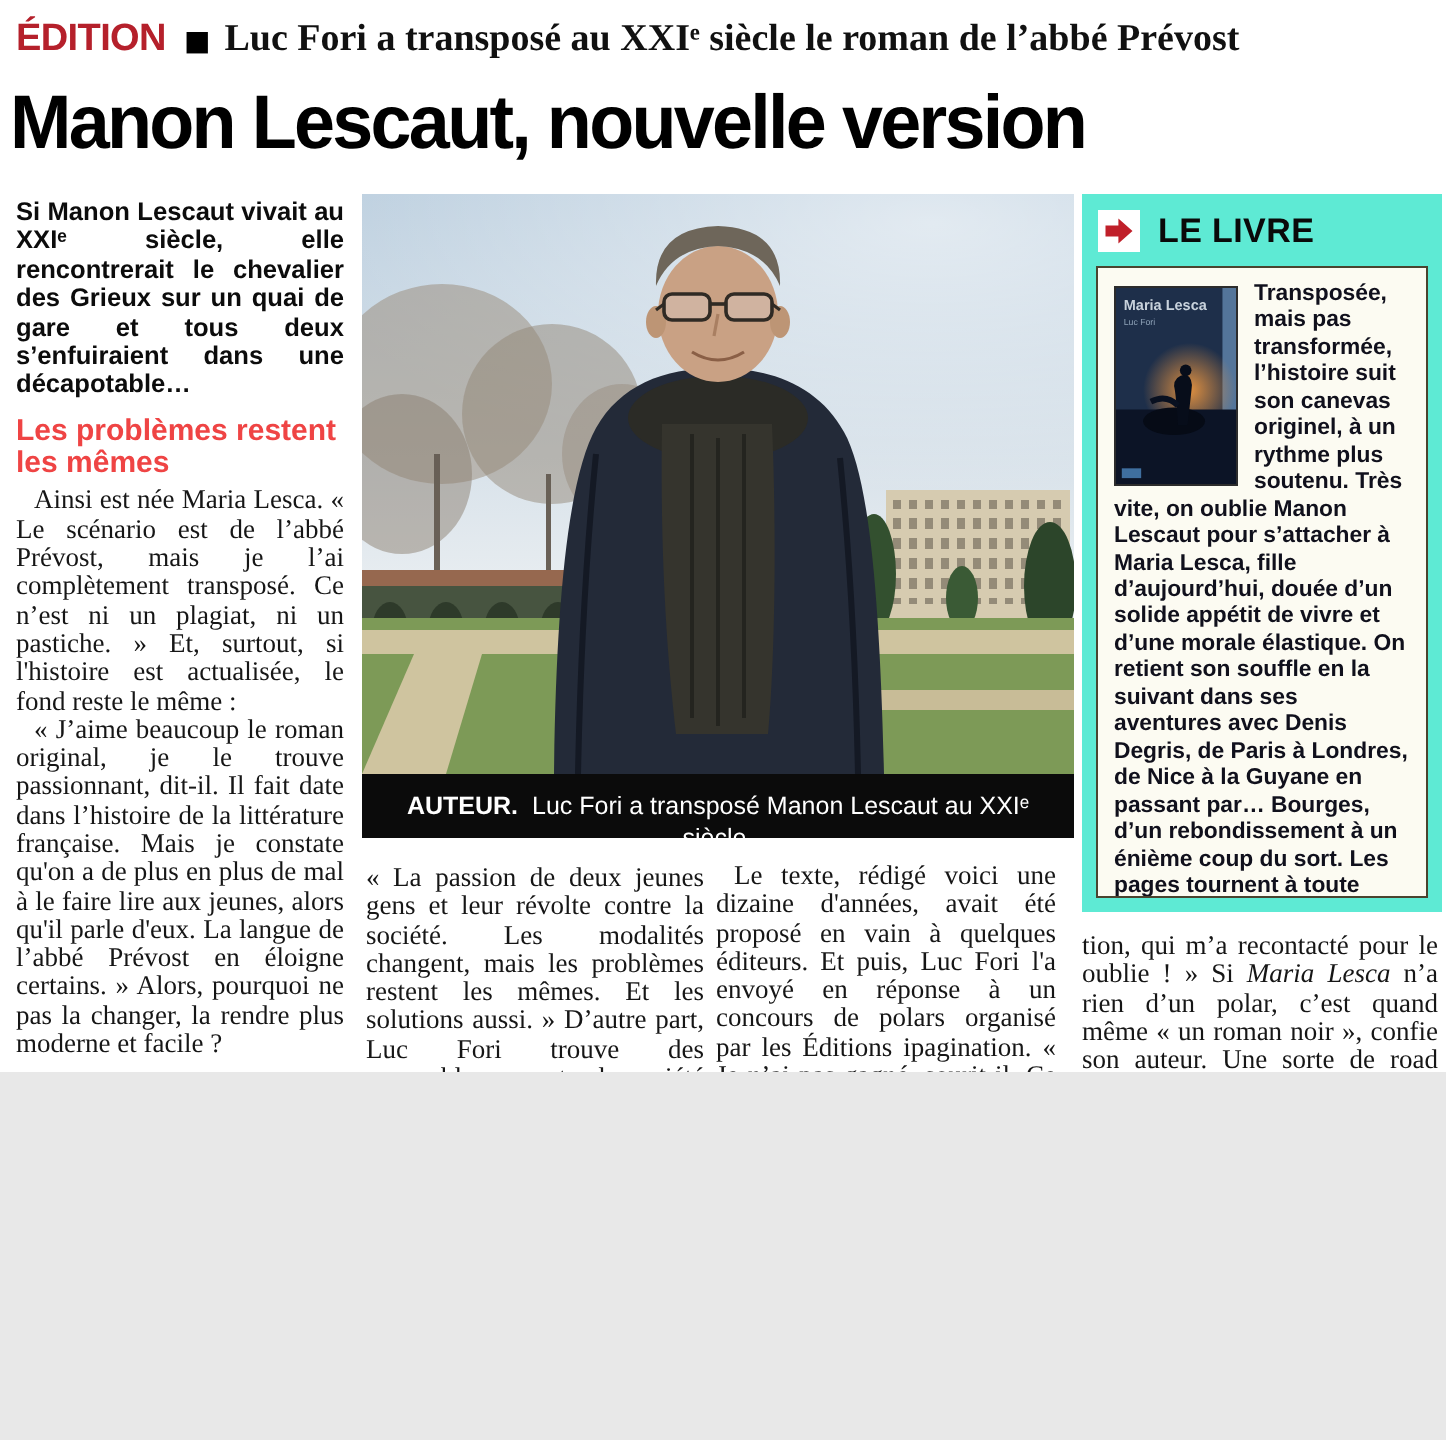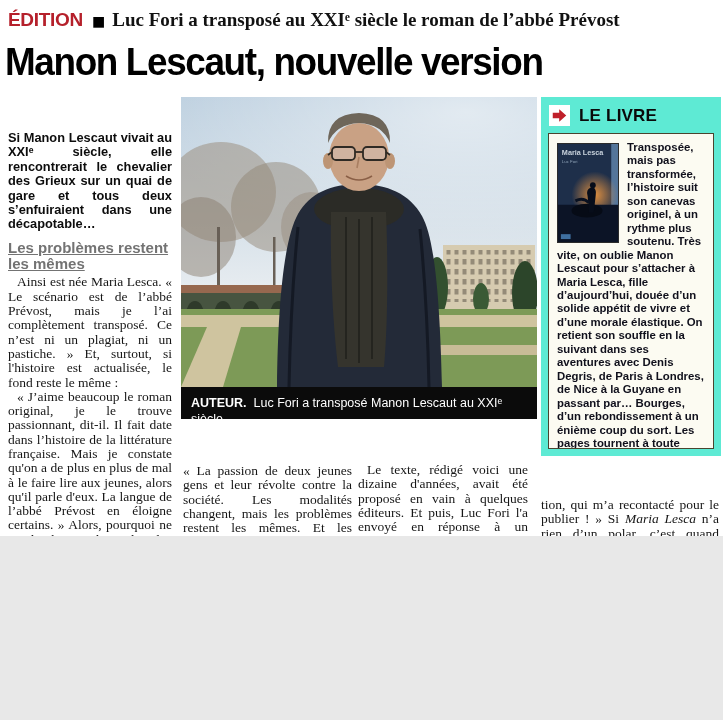--- a/index.html
+++ b/index.html
@@ -12,40 +12,40 @@
   
   .kicker { position:absolute; left:8px; top:9px; white-space:nowrap;
     font:bold 19px/22px "Liberation Serif", serif; color:#111; }
   .kicker-label { font:800 19px/22px "Liberation Sans", sans-serif;
     color:#b5202b; letter-spacing:-0.3px; }
   .kicker-sq { font-family:"DejaVu Sans", sans-serif; font-size:14px; margin:0 7px 0 9px; color:#000; }
   .headline { position:absolute; left:5px; top:40px; margin:0; white-space:nowrap;
     font:bold 38px/44px "Liberation Sans", sans-serif; letter-spacing:-1.4px;
     color:#000; transform:scaleX(.97); transform-origin:left top; }
   
-  .col { position:absolute;margin-top:32px; }
+  .col { position:absolute; }
   .col1 { left:8px;  top:99px;  width:164px; }
   .col2 { left:183px; top:432px; width:169px; }
   .col3 { left:358px; top:431px; width:170px; }
   .col4 { left:541px; top:466px; width:178px; }
   .body { margin:0; font:13.5px/14.3px "Liberation Serif", serif;
     text-align:justify; color:#161616; }
   .indent { text-indent:9px; }
   .intro { margin:0; font:bold 12.8px/14.4px "Liberation Sans", sans-serif;
     text-align:justify; color:#0c0c0c; }
   .subhead { margin:8px 0 4px; font:bold 15px/15.8px "Liberation Sans", sans-serif;
-    color:#737373;text-decoration:underline; }
+    color:#ef4444; }
   .endmark { font-family:"DejaVu Sans", sans-serif; font-size:9px; }
   .footnote { margin:7px 0 0; font:12px/13.4px "Liberation Serif", serif;
     text-align:justify; color:#161616; }
   
   .photo { position:absolute; left:181px; top:97px; width:356px; height:322px; margin:0; }
   .photo svg { display:block; width:356px; height:290px; }
   .photo figcaption { height:32px; background:#0b0b0b; color:#fff;
-    padding:8px 10px 0; font:12.5px/16px "Liberation Sans", sans-serif; }
+    padding:8px 10px 0; font:12.5px/16px "Liberation Sans", sans-serif;text-align:center; }
   .photo figcaption b { font-weight:800; margin-right:7px; }
   
   .livre { position:absolute; left:541px; top:97px; width:180px; height:359px;
     background:#5eead4; padding:6px 7px 8px; }
   .livre-head { display:flex; align-items:center; gap:9px; padding:2px 1px 7px; }
   .arrow-box { width:21px; height:21px; background:#fff; display:flex;
     align-items:center; justify-content:center; flex:0 0 auto; }
   .livre-title { font:800 17px/17px "Liberation Sans", sans-serif;
     color:#0a0a0a; letter-spacing:.2px; }
   .livre-panel { background:#fcfbf2; border:1px solid #4a442f;
@@ -191,19 +191,19 @@
           <rect x="3" y="92" width="10" height="5" fill="#3f6f9f"></rect>
           <text x="4" y="11" font-family="Liberation Sans, sans-serif" font-size="7.5" font-weight="bold" fill="#c8d2dc">Maria Lesca</text>
           <text x="4" y="19" font-family="Liberation Sans, sans-serif" font-size="4.5" fill="#8fa3b8">Luc Fori</text>
         </svg>
       </span>
       <p class="livre-text">Transposée, mais pas transformée, l’histoire suit son canevas originel, à un rythme plus soutenu. Très vite, on oublie Manon Lescaut pour s’attacher à Maria Lesca, fille d’aujourd’hui, douée d’un solide appétit de vivre et d’une morale élastique. On retient son souffle en la suivant dans ses aventures avec Denis Degris, de Paris à Londres, de Nice à la Guyane en passant par… Bourges, d’un rebondissement à un énième coup du sort. Les pages tournent à toute vitesse. Amour, colère, trahison, vengeance. L’histoire est née au XVIIIᵉ siècle. C’est quand même une histoire d’aujourd’hui.</p>
     </div>
   </aside>
 
   <div class="col col4">
-    <p class="body"><span>tion, qui m’a recontacté pour le publier ! » Si </span><i>Maria Lesca</i><span> n’a rien d’un polar, c’est quand même « un roman noir », confie son auteur. Une sorte de road movie, l'histoire d'une cavale qui s'achève tragiquement, à l'autre bout du monde. </span><span class="endmark">■</span></p>
+    <p class="body"><span>tion, qui m’a recontacté pour le oublie ! » Si </span><i>Maria Lesca</i><span> n’a rien d’un polar, c’est quand même « un roman noir », confie son auteur. Une sorte de road movie, l'histoire d'une cavale qui s'achève tragiquement, à l'autre bout du monde. </span><span class="endmark">■</span></p>
   </div>
 
   <div class="rule"></div>
   <div class="credit">Berry</div>
 
 </div>
 
 </body></html>

